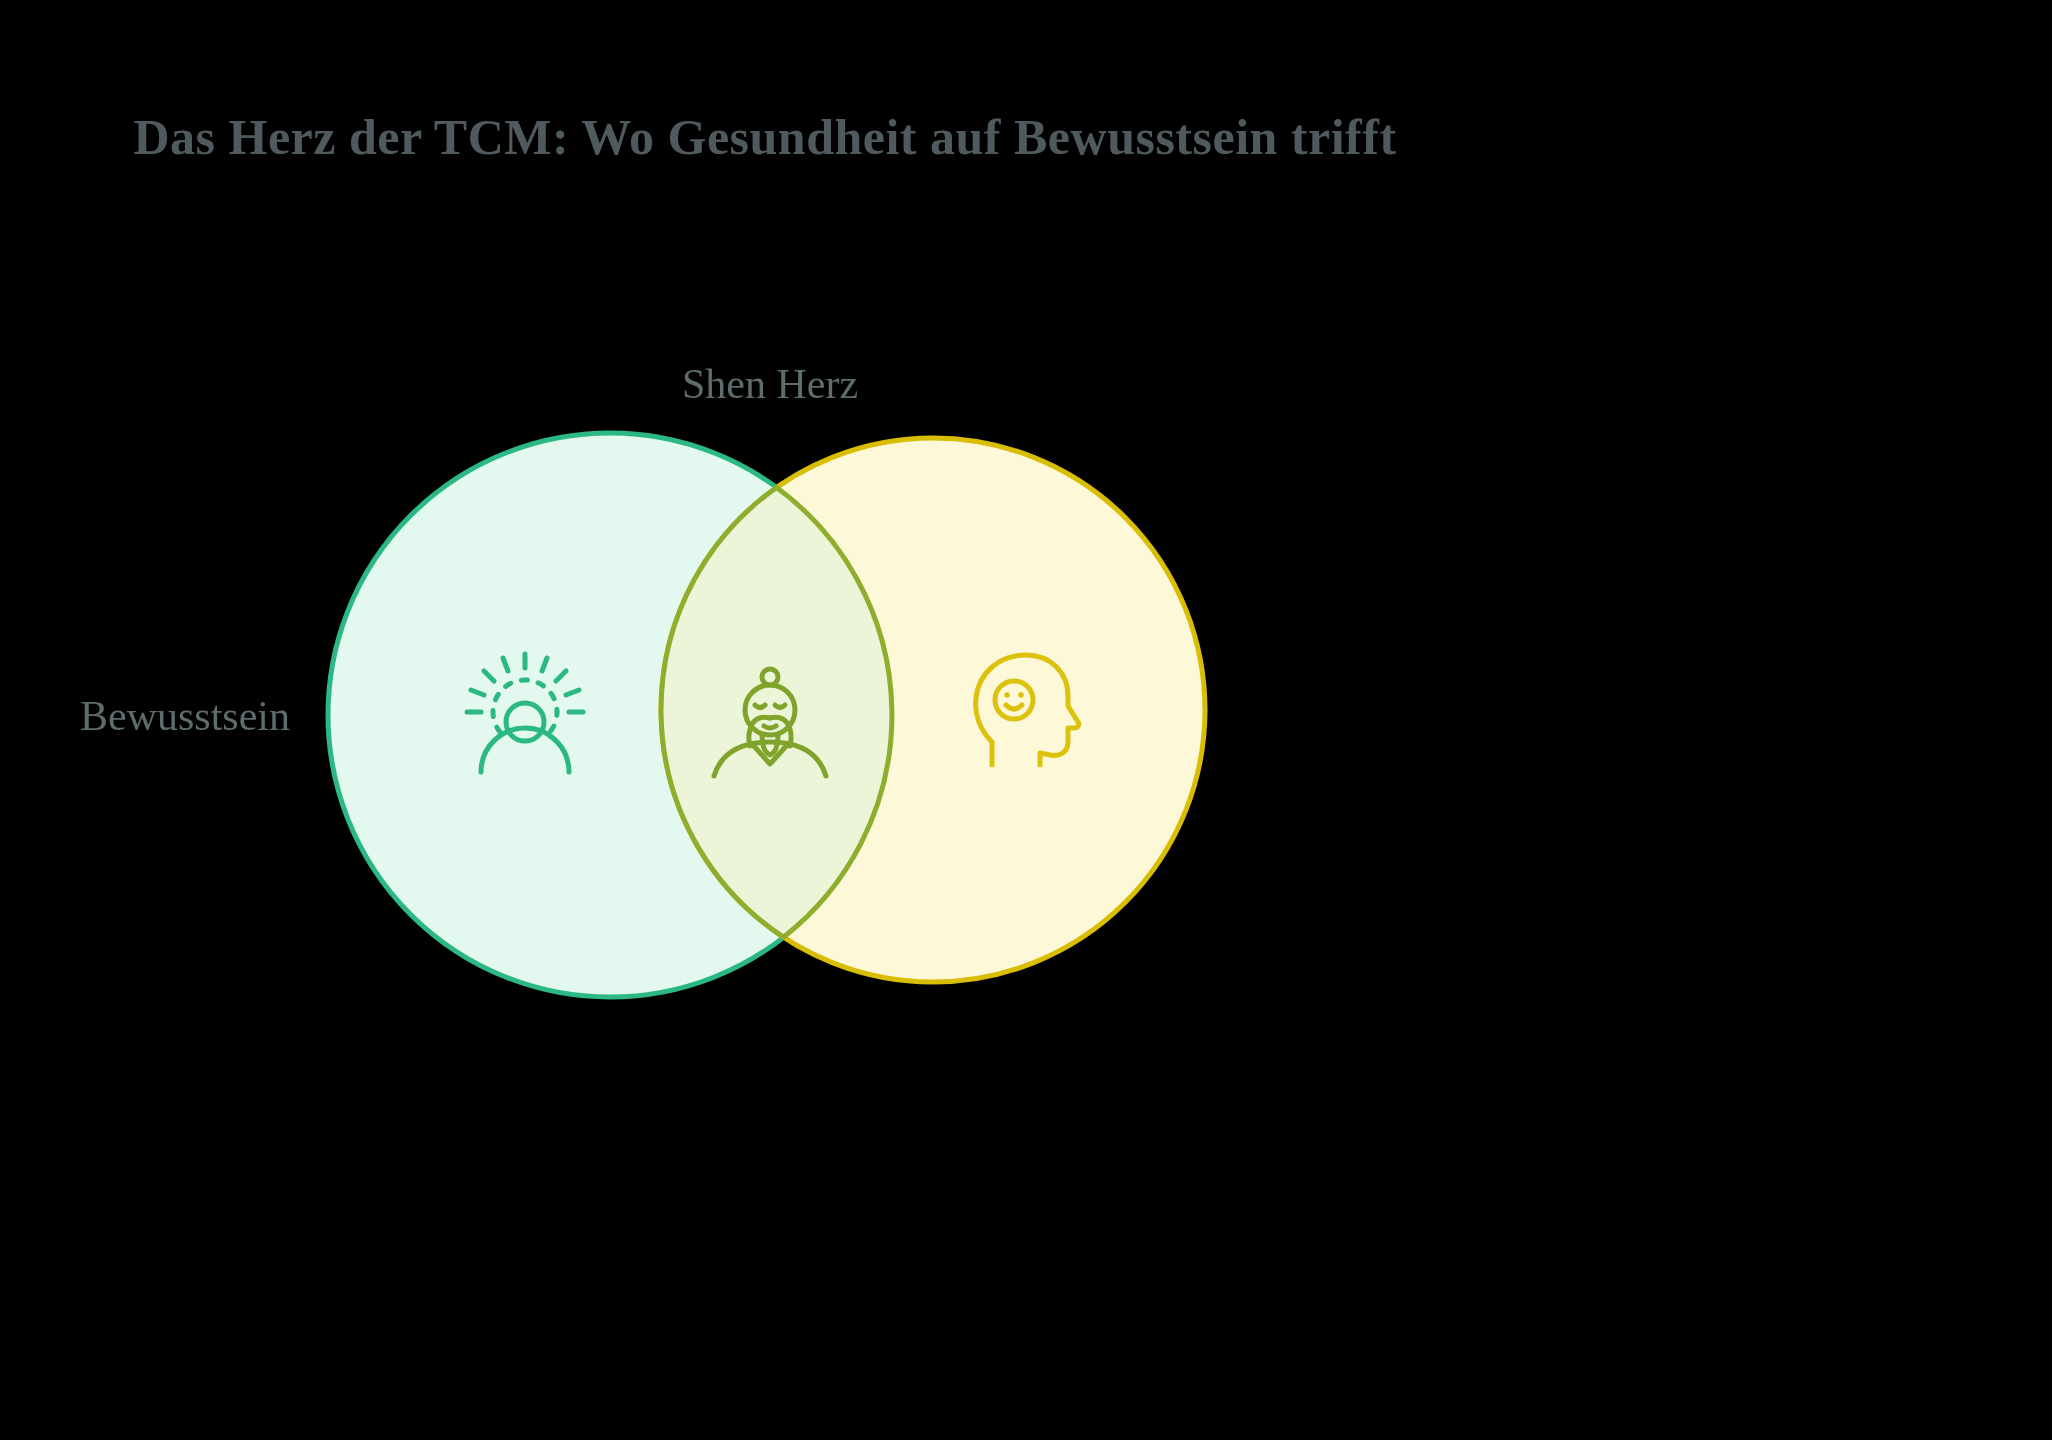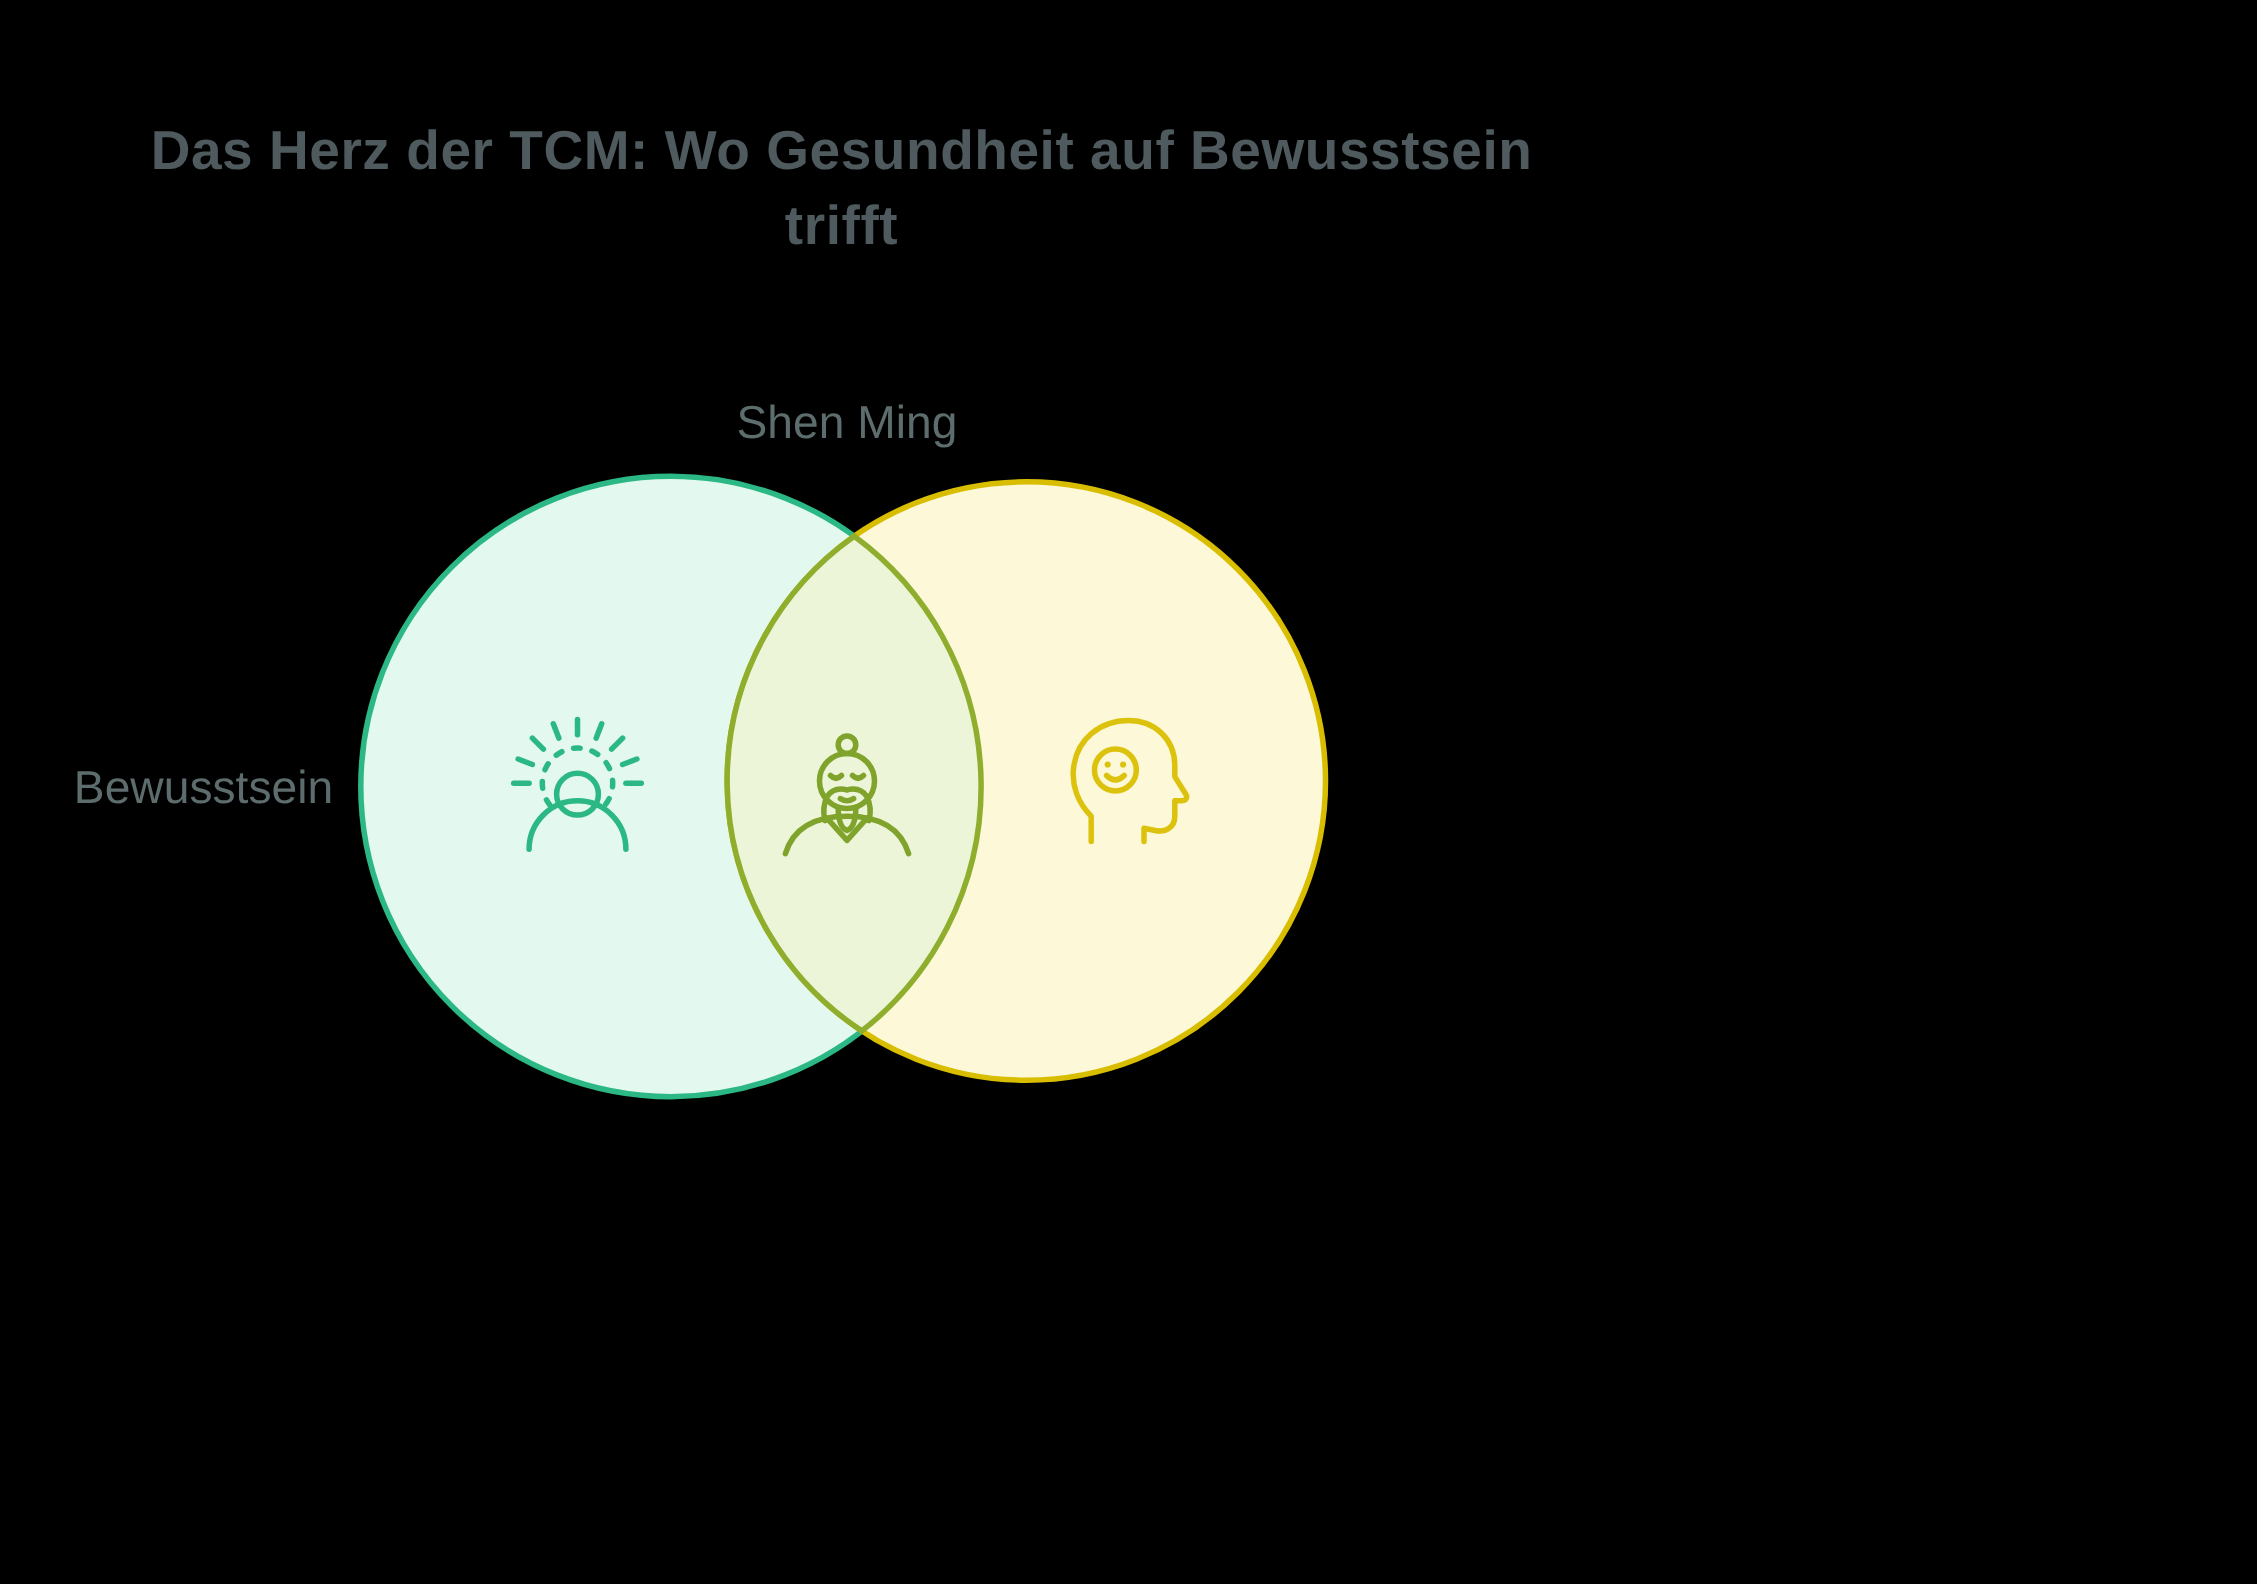--- a/index.html
+++ b/index.html
@@ -2,21 +2,21 @@
 <html><head>
 <meta charset="utf-8">
 <style>
   html, body { margin: 0; padding: 0; background: #000; }
   #stage {
     position: relative;
     width: 2052px;
     height: 1440px;
     background: #000000;
     overflow: hidden;
-    font-family: Liberation Sans, sans-serif;
+    font-family: Liberation Serif, serif;
   }
   .title {
     position: absolute;
     left: 95px;
     top: 104px;
     width: 1340px;
     text-align: center;
     font-size: 50px;
     line-height: 1.35;
     font-weight: 700;
@@ -88,18 +88,18 @@
 
     <g class="icon-stroke icon-gold">
       <path d="M 992 765 L 992 742 C 980 730 974 714 976 698 C 979 672 1000 655 1026 655 C 1050 655 1068 672 1068 696 L 1068 706 L 1078 722 C 1080 725 1078 728 1074 728 L 1068 728 L 1068 742 C 1068 752 1060 757 1050 755 L 1040 753 L 1040 765"></path>
       <circle cx="1014" cy="700" r="19"></circle>
       <circle class="dot-gold" cx="1007" cy="695" r="2.8"></circle>
       <circle class="dot-gold" cx="1021" cy="695" r="2.8"></circle>
       <path d="M 1006 705 Q 1014 713 1022 705"></path>
     </g>
   </svg>
 
-  <div class="venn-label label-shen-ming">Shen Ming</div>
+  <div class="venn-label label-shen-ming">Shen Herz</div>
 
   <div class="venn-label label-gesundheit">Bewusstsein</div>
 
 
 </div>
 
 </body></html>

